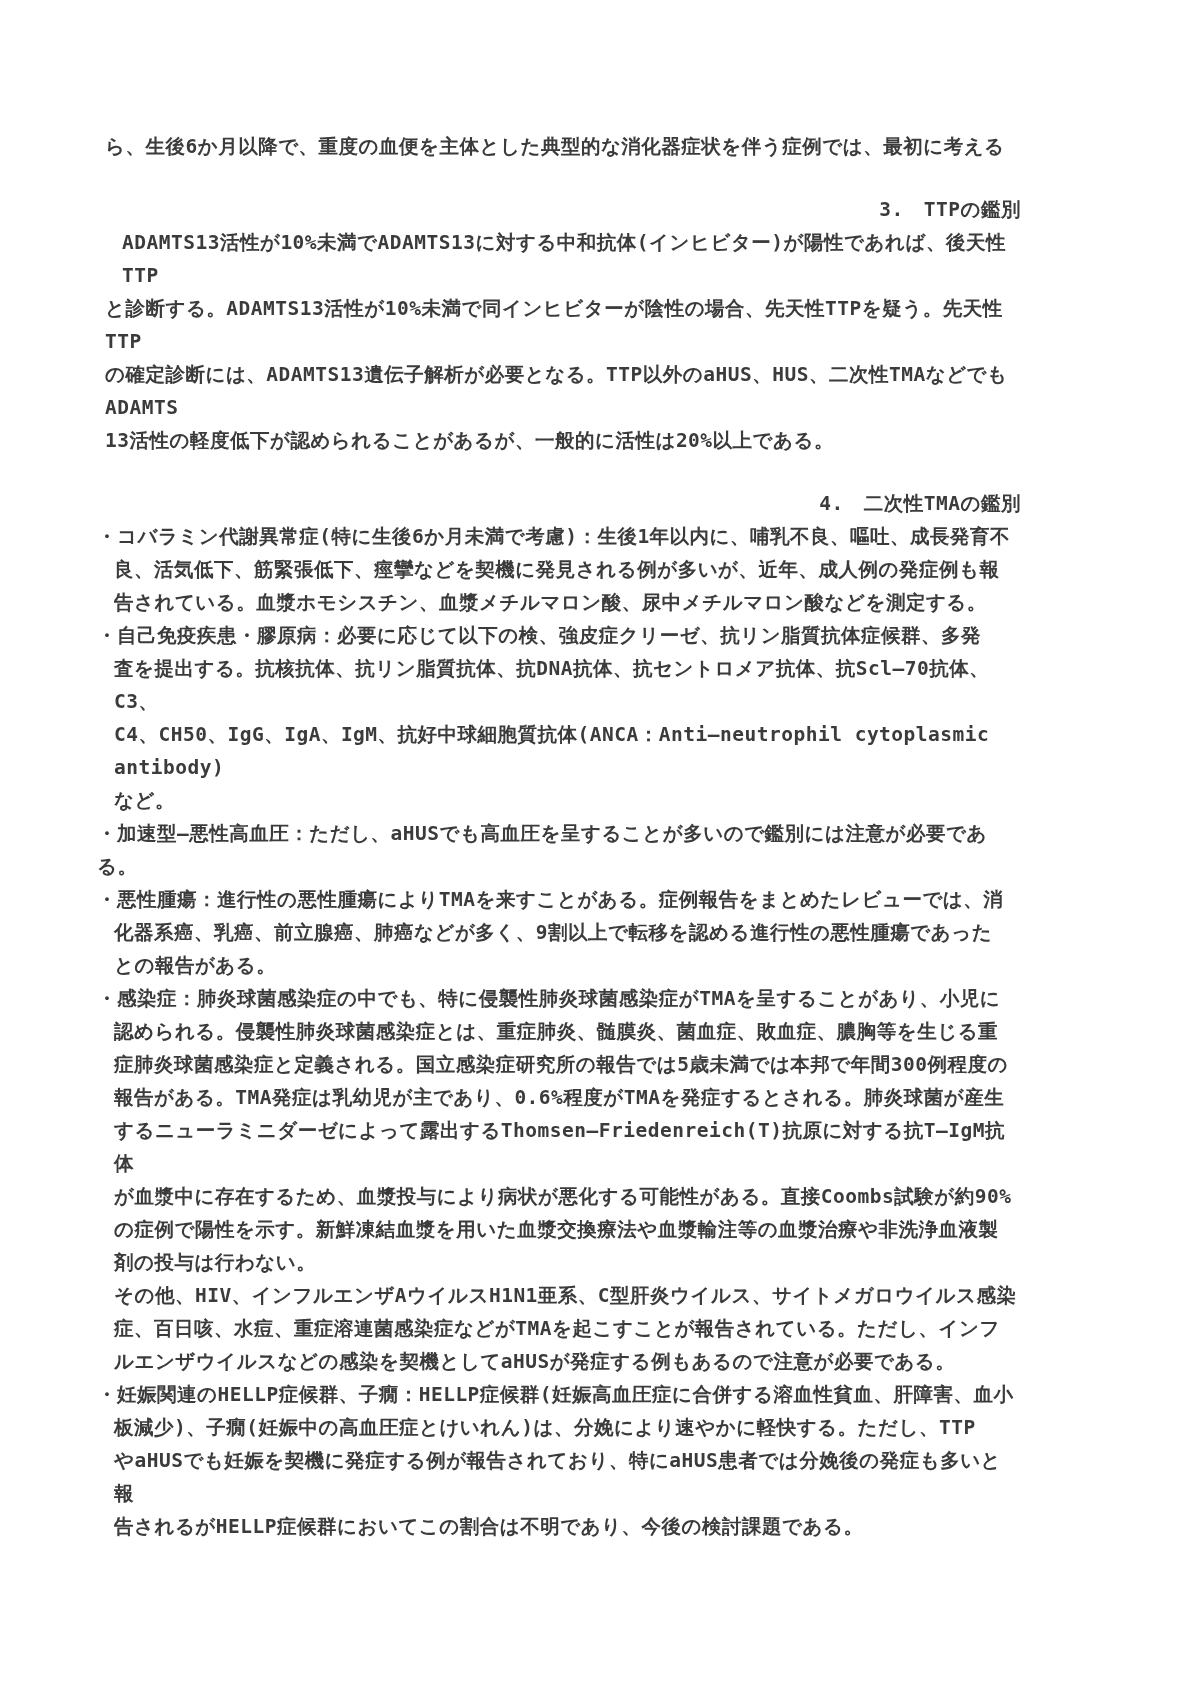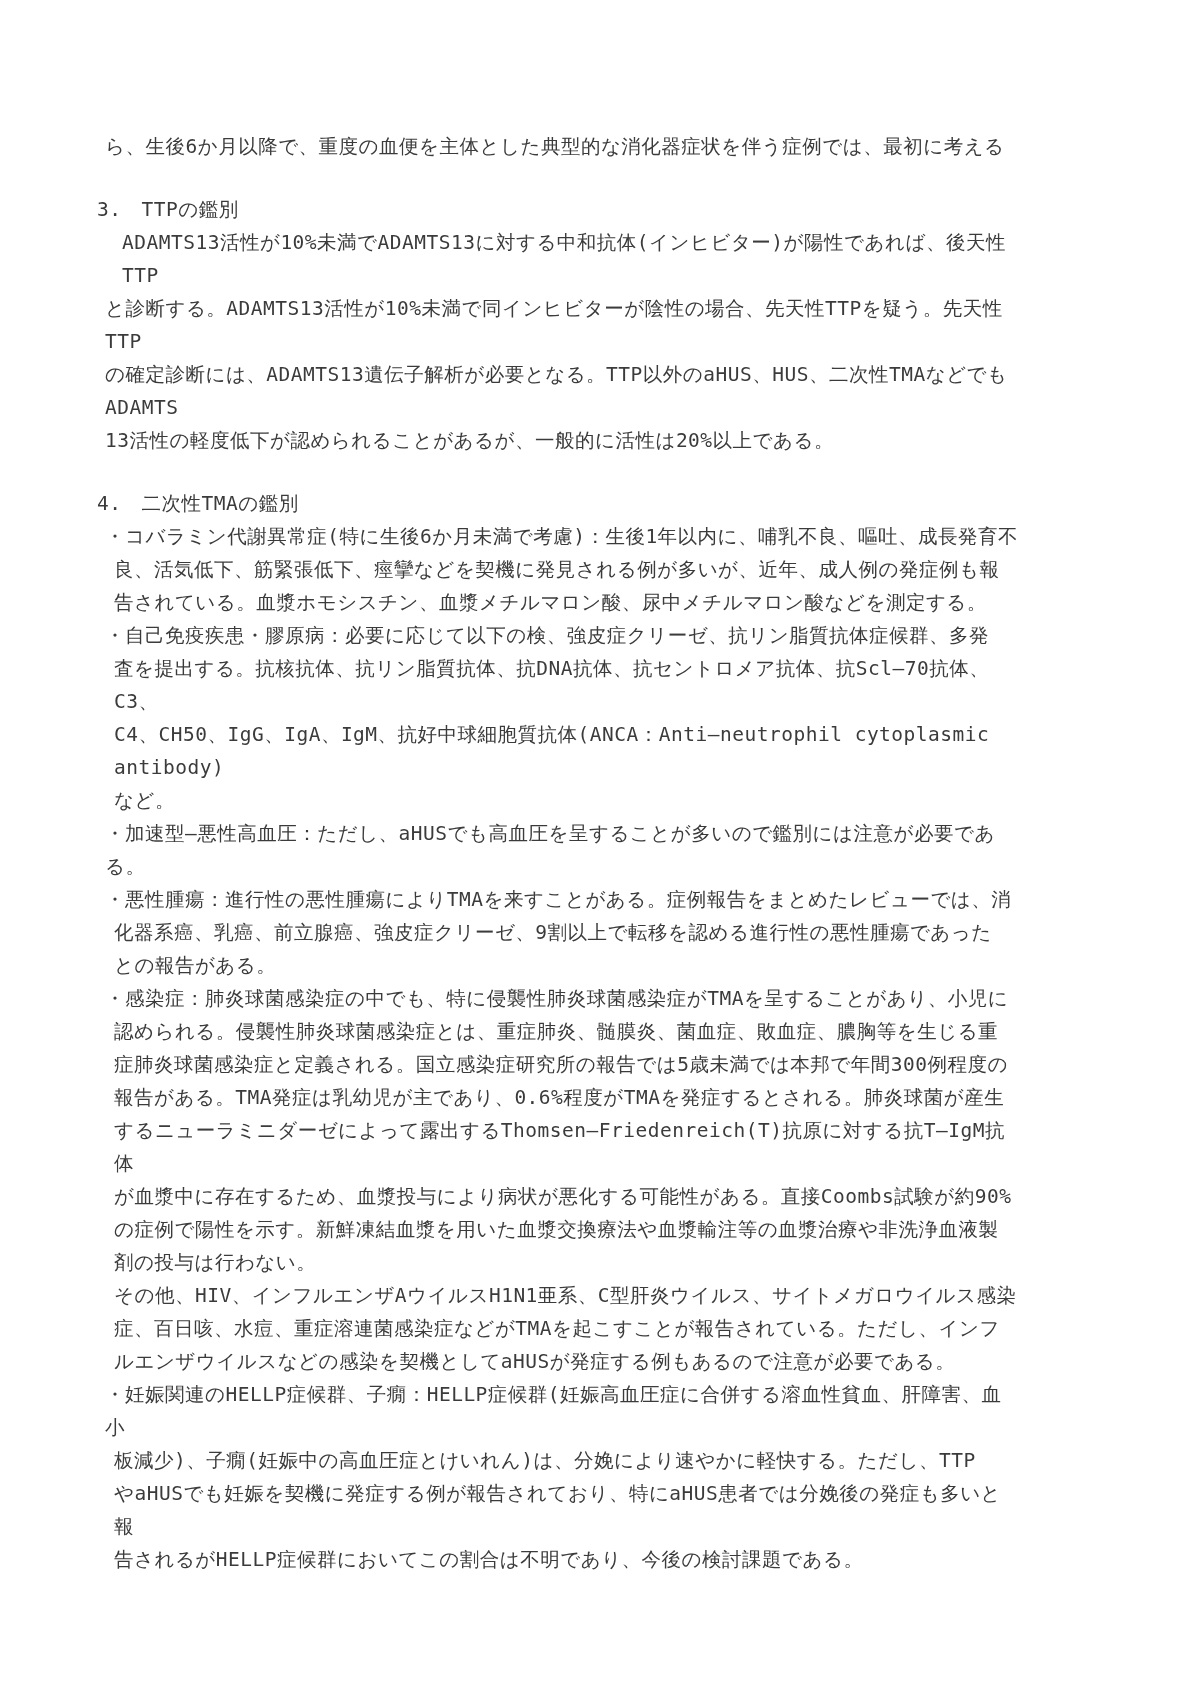--- a/index.html
+++ b/index.html
@@ -17,25 +17,26 @@
   .doc {
     box-sizing: border-box;
     width: 1181px;
     padding: 130px 160px 40px 85px;
     font-size: 19.5px;
     line-height: 33px;
     letter-spacing: 0.5px;
   }
   .line {
     white-space: pre-wrap;
+    font-weight: bold;
   }
-  .indent-heading { margin-left: 12px; }
+  .indent-heading { margin-left: 4px; text-align: right; }
   .indent-body    { margin-left: 20px; }
   .indent-first   { margin-left: 37px; }
-  .indent-bullet  { margin-left: 20px; }
+  .indent-bullet  { margin-left: 12px; }
   .indent-cont    { margin-left: 29px; }
   .gap { height: 30px; }
 </style>
 </head>
 <body style="color: rgb(59, 59, 59); background: rgb(255, 255, 255);">
 
 <div class="doc">
   <div>
       <div class="line indent-body">ら、生後6か月以降で、重度の血便を主体とした典型的な消化器症状を伴う症例では、最初に考える</div>
       <div class="gap"></div>
@@ -48,21 +49,21 @@
       <div class="line indent-heading">4.　二次性TMAの鑑別</div>
       <div class="line indent-bullet">・コバラミン代謝異常症(特に生後6か月未満で考慮)：生後1年以内に、哺乳不良、嘔吐、成長発育不</div>
       <div class="line indent-cont">良、活気低下、筋緊張低下、痙攣などを契機に発見される例が多いが、近年、成人例の発症例も報</div>
       <div class="line indent-cont">告されている。血漿ホモシスチン、血漿メチルマロン酸、尿中メチルマロン酸などを測定する。</div>
       <div class="line indent-bullet">・自己免疫疾患・膠原病：必要に応じて以下の検、強皮症クリーゼ、抗リン脂質抗体症候群、多発</div>
       <div class="line indent-cont">査を提出する。抗核抗体、抗リン脂質抗体、抗DNA抗体、抗セントロメア抗体、抗Scl—70抗体、C3、</div>
       <div class="line indent-cont">C4、CH50、IgG、IgA、IgM、抗好中球細胞質抗体(ANCA：Anti—neutrophil cytoplasmic antibody)</div>
       <div class="line indent-cont">など。</div>
       <div class="line indent-bullet">・加速型—悪性高血圧：ただし、aHUSでも高血圧を呈することが多いので鑑別には注意が必要である。</div>
       <div class="line indent-bullet">・悪性腫瘍：進行性の悪性腫瘍によりTMAを来すことがある。症例報告をまとめたレビューでは、消</div>
-      <div class="line indent-cont">化器系癌、乳癌、前立腺癌、強皮症クリーゼ、9割以上で転移を認める進行性の悪性腫瘍であった</div>
+      <div class="line indent-cont">化器系癌、乳癌、前立腺癌、肺癌などが多く、9割以上で転移を認める進行性の悪性腫瘍であった</div>
       <div class="line indent-cont">との報告がある。</div>
       <div class="line indent-bullet">・感染症：肺炎球菌感染症の中でも、特に侵襲性肺炎球菌感染症がTMAを呈することがあり、小児に</div>
       <div class="line indent-cont">認められる。侵襲性肺炎球菌感染症とは、重症肺炎、髄膜炎、菌血症、敗血症、膿胸等を生じる重</div>
       <div class="line indent-cont">症肺炎球菌感染症と定義される。国立感染症研究所の報告では5歳未満では本邦で年間300例程度の</div>
       <div class="line indent-cont">報告がある。TMA発症は乳幼児が主であり、0.6%程度がTMAを発症するとされる。肺炎球菌が産生</div>
       <div class="line indent-cont">するニューラミニダーゼによって露出するThomsen—Friedenreich(T)抗原に対する抗T—IgM抗体</div>
       <div class="line indent-cont">が血漿中に存在するため、血漿投与により病状が悪化する可能性がある。直接Coombs試験が約90%</div>
       <div class="line indent-cont">の症例で陽性を示す。新鮮凍結血漿を用いた血漿交換療法や血漿輸注等の血漿治療や非洗浄血液製</div>
       <div class="line indent-cont">剤の投与は行わない。</div>
       <div class="line indent-cont">その他、HIV、インフルエンザAウイルスH1N1亜系、C型肝炎ウイルス、サイトメガロウイルス感染</div>

